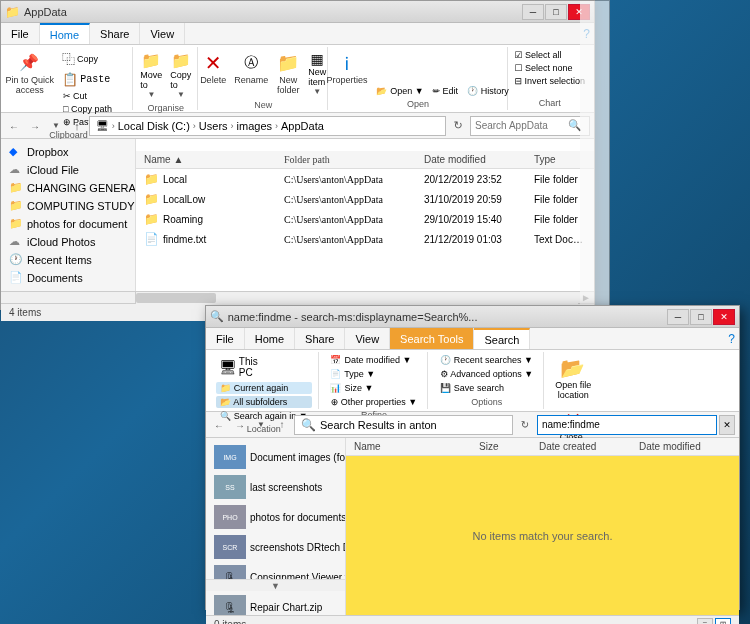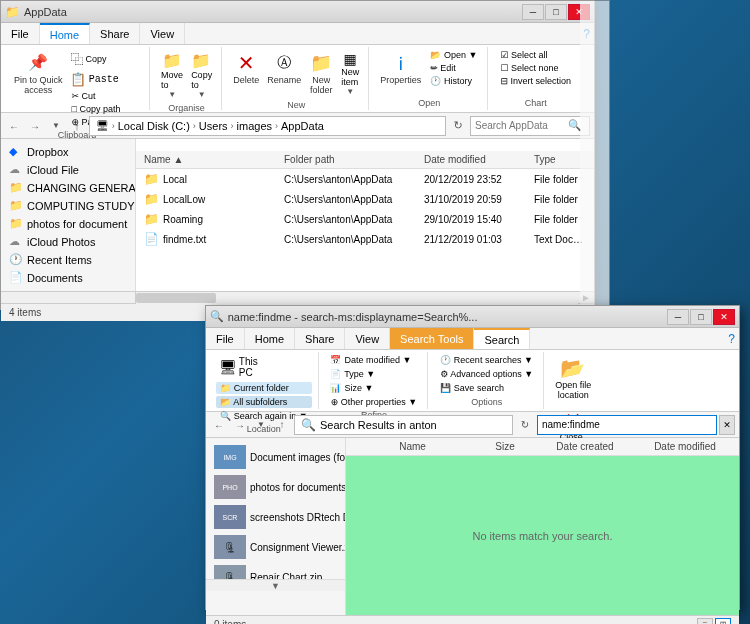--- a/index.html
+++ b/index.html
@@ -223,21 +223,21 @@
       margin-top: 12px;
     }
     .col-header {
       font-size: 10px;
       color: #444;
       padding: 0 4px;
       cursor: pointer;
       user-select: none;
     }
     .col-name { width: 140px; }
-    .col-path { width: 140px; }
+    .col-path { width: 140px; font-family: Liberation Serif, serif; }
     .col-date { width: 110px; }
     .col-type { flex: 1; }
     .file-row {
       display: flex;
       align-items: center;
       height: 20px;
       padding: 0 4px;
       cursor: pointer;
     }
     .file-cell {
@@ -376,22 +376,21 @@
     }
     .search-sidebar {
       width: 140px;
       background: #f5f5f5;
       border-right: 1px solid #ddd;
       padding: 4px 0;
       overflow: hidden;
     }
     .search-file-area {
       flex: 1;
-      background: #86efac;
-      text-align: center;
+      background: #fde047;
     }
     .search-file-header {
       height: 18px;
       background: #f5f5f5;
       border-bottom: 1px solid #ddd;
       display: flex;
       align-items: center;
       padding: 0 4px;
     }
     .search-empty {
@@ -610,21 +609,21 @@
       </div>
 
       <div class="ribbon-group">
         <div class="ribbon-group-content">
           <div class="ribbon-btn">
             <div class="ribbon-btn-icon">
                 <span style="font-size:18px; color:#0078d7;">ℹ</span>
               </div>
             <div class="ribbon-btn-label">Properties</div>
           </div>
-          <div style="display:flex; flex-direction:column; gap:1px;">
+          <div style="display:flex; flex-direction:row; gap:1px;margin-top:36px;">
             <div class="ribbon-small-btn">📂 Open ▼</div>
             <div class="ribbon-small-btn">✏ Edit</div>
             <div class="ribbon-small-btn">🕐 History</div>
           </div>
         </div>
         <div class="ribbon-group-label">Open</div>
       </div>
 
       <div class="ribbon-group" style="border-right:none;">
         <div class="ribbon-group-content">
@@ -790,21 +789,21 @@
 
     <div class="search-ribbon">
 
       <div class="search-ribbon-group">
         <div class="search-ribbon-group-content">
           <div style="display:flex; flex-direction:column; gap:2px;">
             <div class="ribbon-btn" style="flex-direction:row; gap:2px; font-size:10px;">
               <span style="font-size:14px;">🖥</span>
               <span>This<br>PC</span>
             </div>
-            <div class="ribbon-small-btn" style="background:#d0e8f8;">📁 Current folder</div>
+            <div class="ribbon-small-btn" style="background:#d0e8f8;">📁 Current again</div>
             <div class="ribbon-small-btn" style="background:#c8e0f0;">📂 All subfolders</div>
             <div class="ribbon-small-btn">🔍 Search again in ▼</div>
           </div>
         </div>
         <div class="ribbon-group-label">Location</div>
       </div>
 
       <div class="search-ribbon-group">
         <div class="search-ribbon-group-content">
           <div style="display:flex; flex-direction:column; gap:2px;">
@@ -865,20 +864,26 @@
     <div class="search-content-area">
 
       <div class="search-sidebar">
         <div class="ss-item">
           <div class="ss-thumb" style="background:#6090c0;">
             <span style="color:#fff; font-size:7px;">IMG</span>
           </div>
           <span>Document images (for n</span>
         </div>
         <div class="ss-item">
+          <div class="ss-thumb" style="background:#80a0b0;">
+            <span style="color:#fff; font-size:7px;">SS</span>
+          </div>
+          <span>last screenshots</span>
+        </div>
+        <div class="ss-item">
           <div class="ss-thumb" style="background:#9090a0;">
             <span style="color:#fff; font-size:7px;">PHO</span>
           </div>
           <span>photos for documents d</span>
         </div>
         <div class="ss-item">
           <div class="ss-thumb" style="background:#7080a0;">
             <span style="color:#fff; font-size:7px;">SCR</span>
           </div>
           <span>screenshots DRtech DOM</span>

